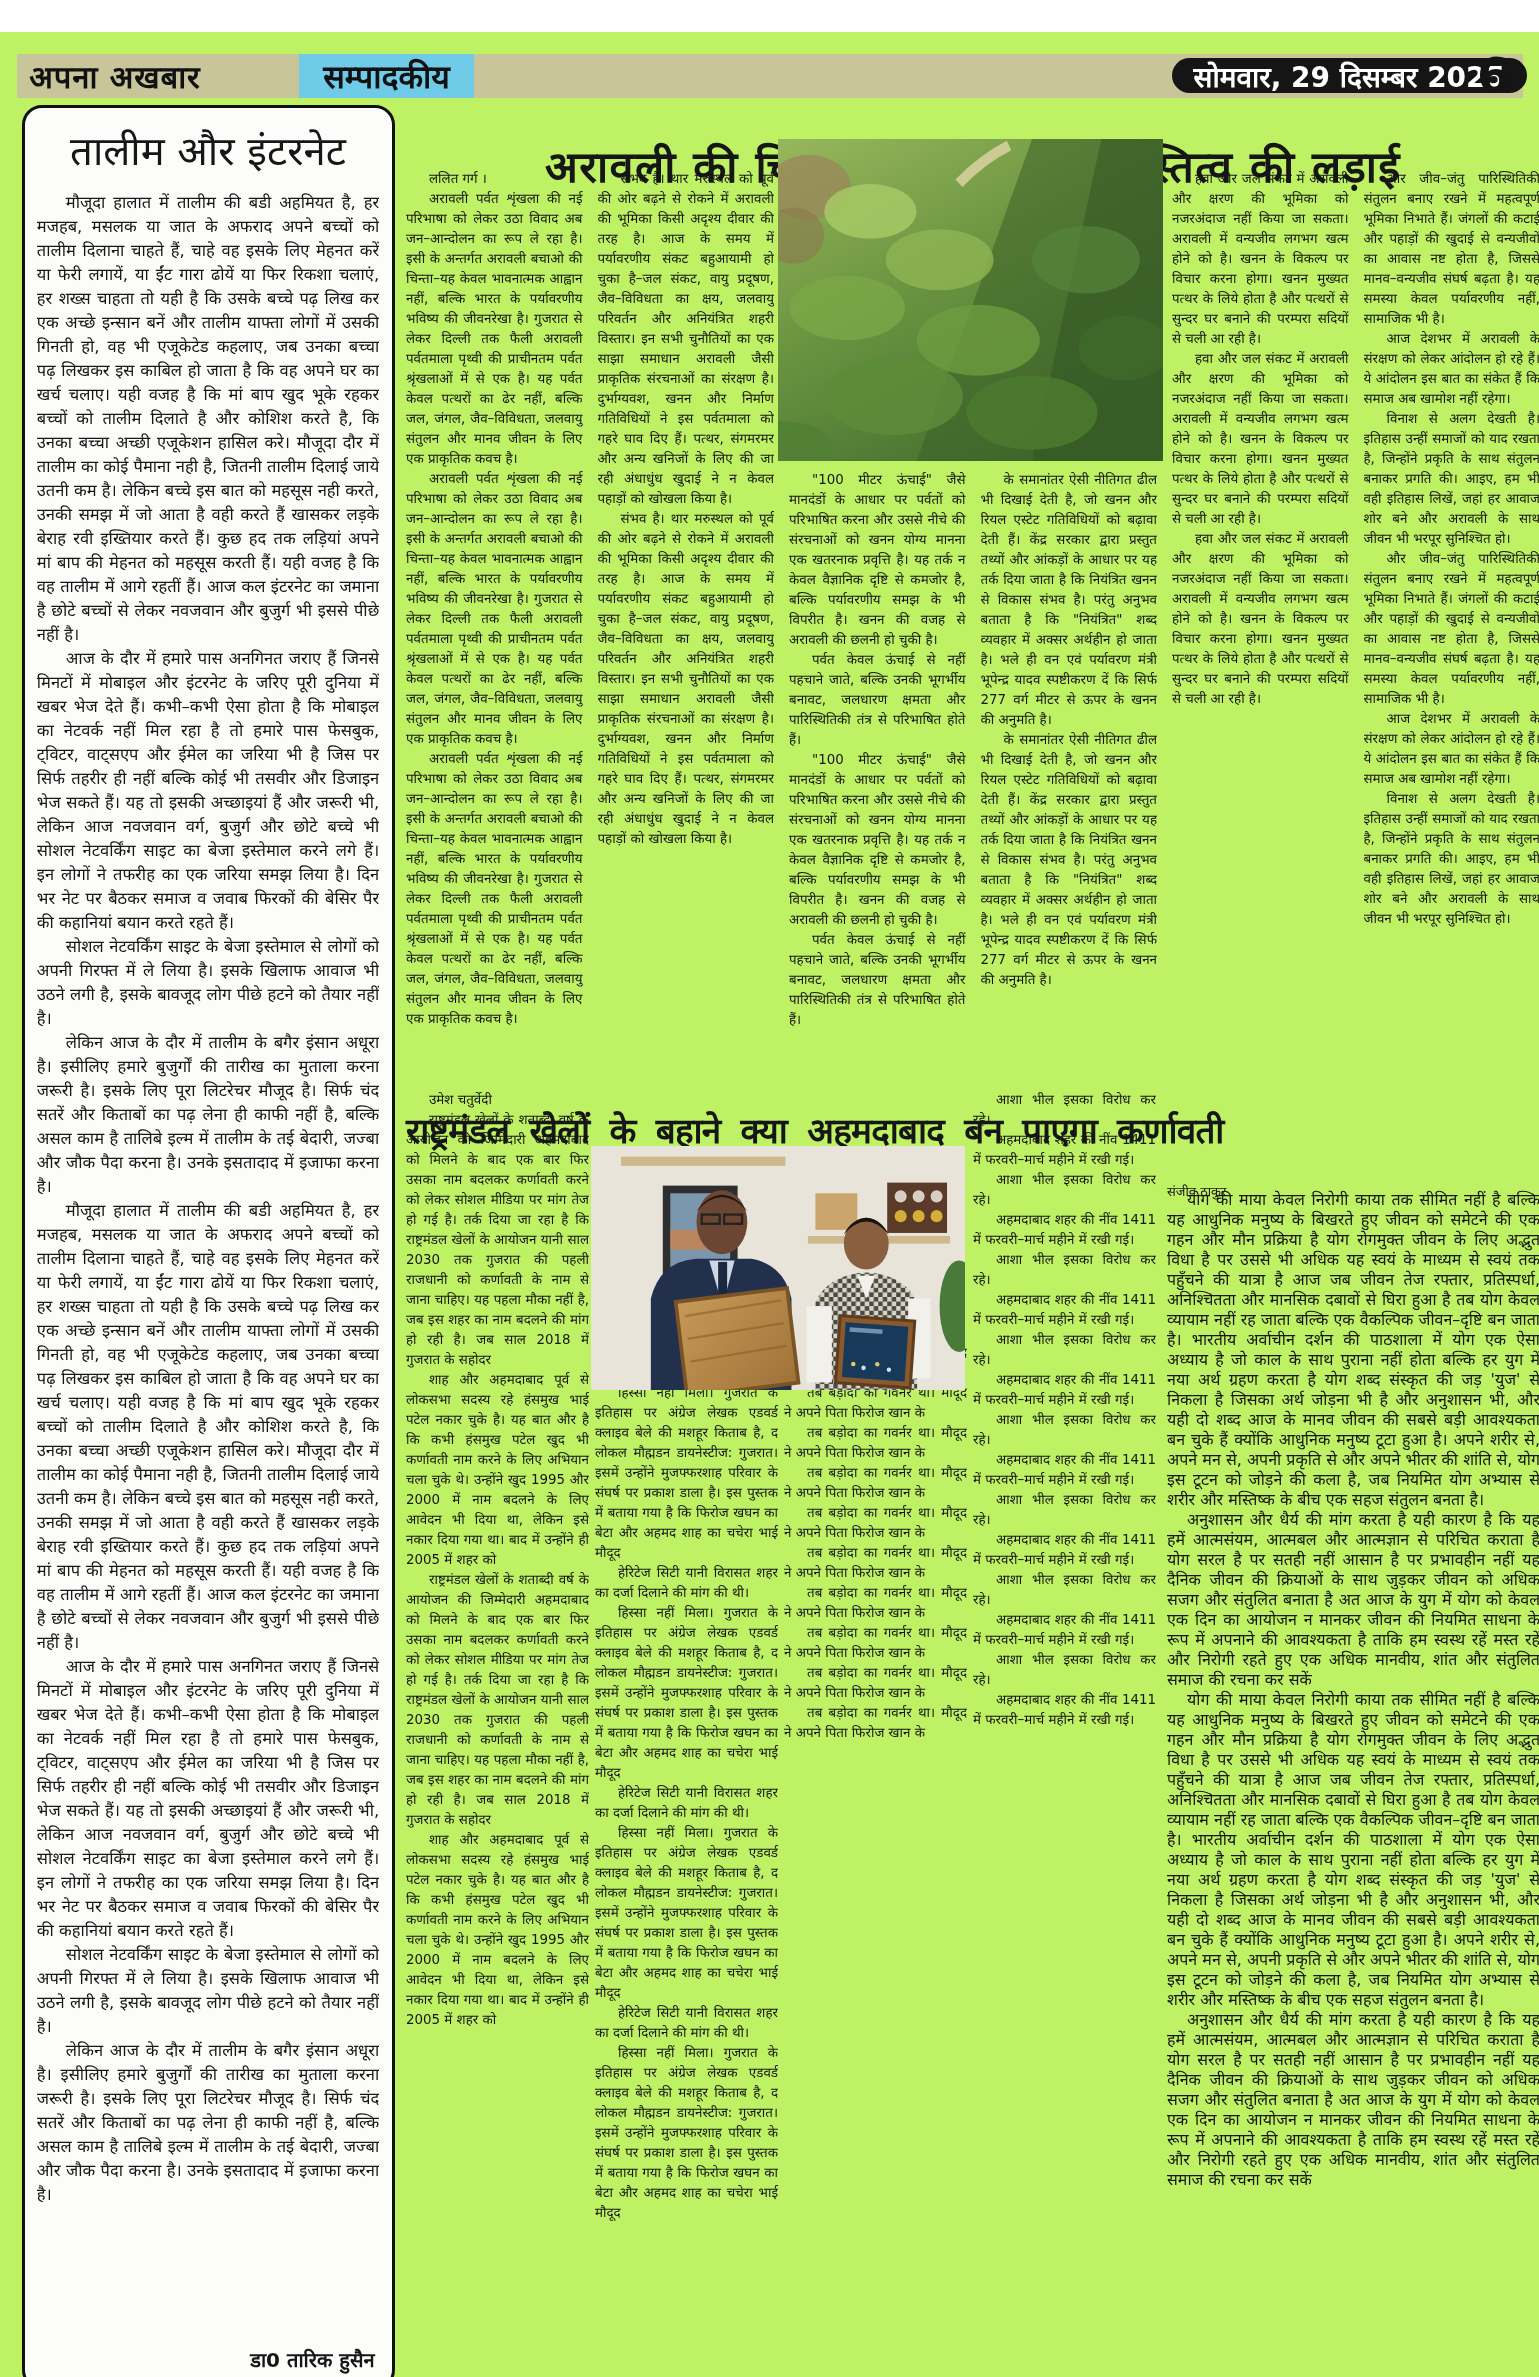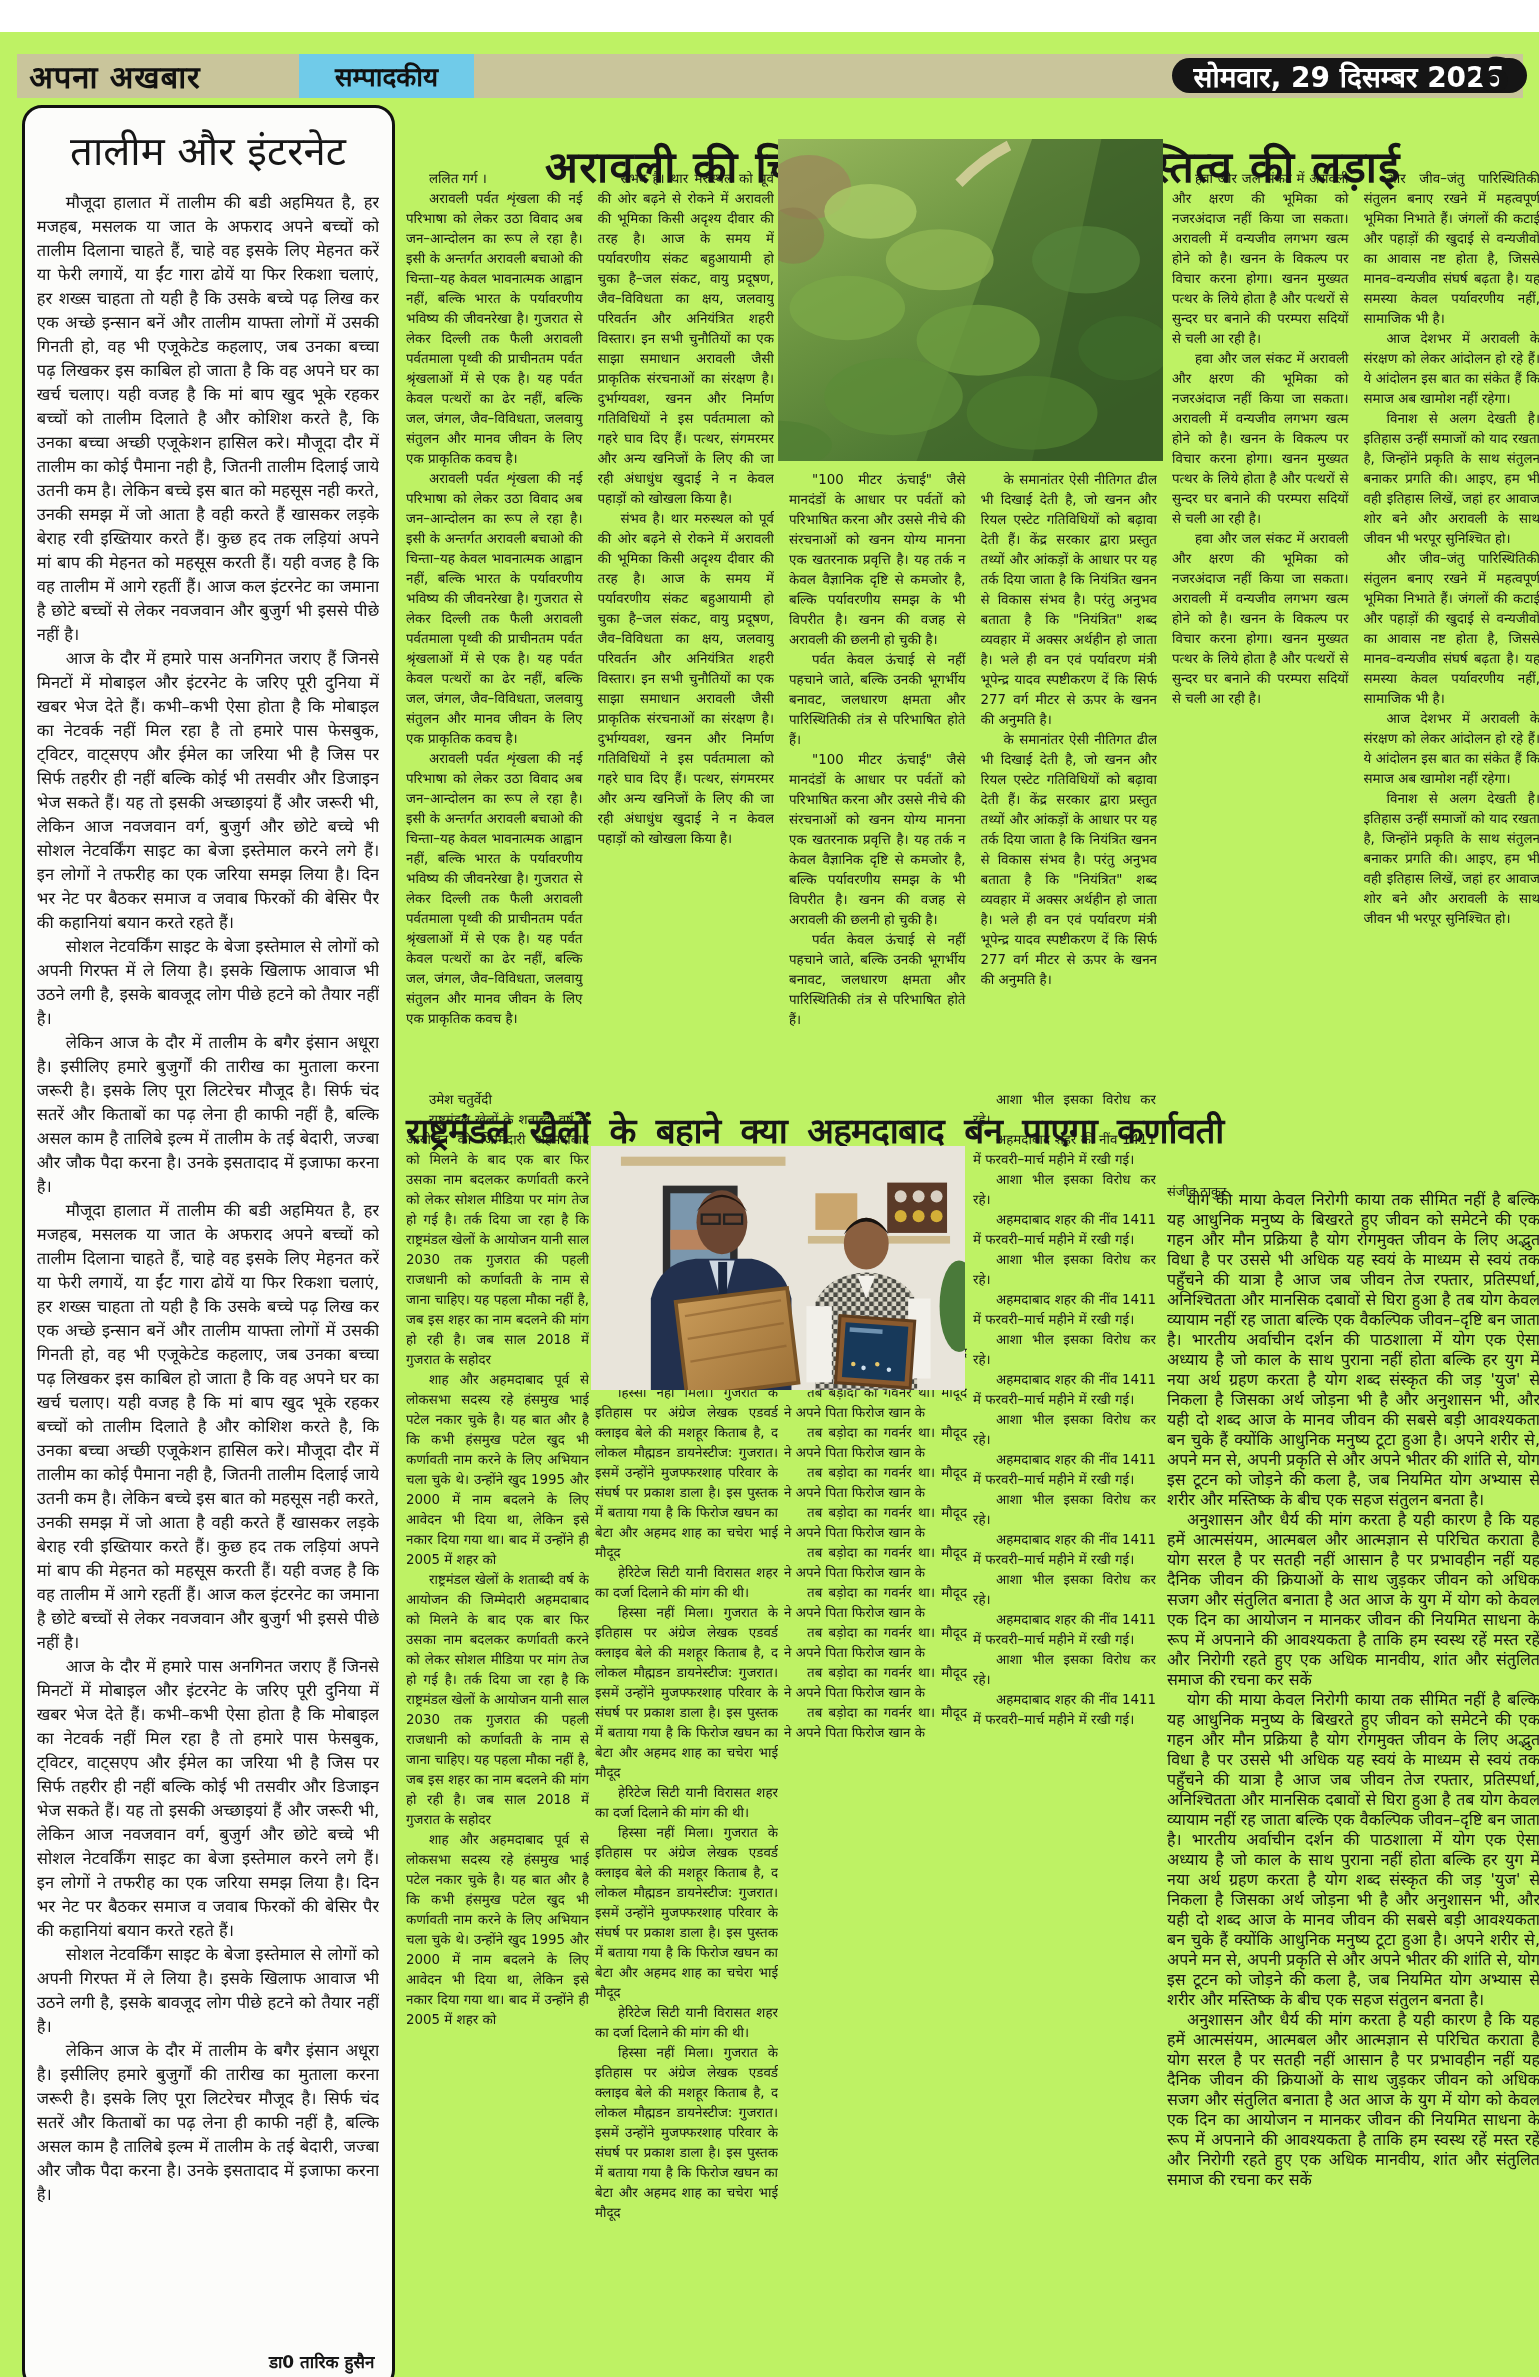--- a/index.html
+++ b/index.html
@@ -3,31 +3,31 @@
 <meta charset="utf-8">
 <style>
   html,body{margin:0;padding:0;background:#ffffff;}
   .page{position:relative;width:1540px;height:2377px;background:#bef264;
         font-family:"DejaVu Sans",sans-serif;color:#161616;overflow:hidden;margin-top:32px;}
   
   .topbar{position:absolute;left:17px;top:21.5px;width:1506px;height:44px;background:#c9c59b;}
   .masthead{position:absolute;left:12.3px;top:0;height:44px;display:flex;align-items:center;
             font-size:31px;font-weight:800;letter-spacing:0.8px;color:#111;}
   .section-badge{position:absolute;left:282px;top:0;width:175px;height:44px;background:#70cbe9;
-            display:flex;align-items:center;justify-content:center;font-size:26px;font-weight:800;color:#111;}
+            display:flex;align-items:center;justify-content:center;font-size:32px;font-weight:800;color:#111;}
   .date-pill{position:absolute;left:1155px;top:4.6px;height:35px;background:#151515;color:#fff;
             border-radius:20px;padding:0 21.5px;display:flex;align-items:center;font-size:28px;font-weight:700;white-space:nowrap;}
   .page-number{position:absolute;left:1460px;top:-6.1px;font-size:48px;font-weight:800;color:#141414;}
   
   .left-box{position:absolute;left:21.5px;top:73px;width:373px;height:2285px;border:3.1px solid #111;
             border-radius:20px;box-sizing:border-box;padding:7.7px 12.3px;background:#fcfcfa;}
   .left-title{margin:6.1px 0 14px 0;text-align:center;font-size:40px;font-weight:400;white-space:nowrap;}
   .left-body{height:2101px;overflow:hidden;}
   .left-body p{margin:0;font-size:16.5px;line-height:24px;text-align:justify;text-indent:29px;}
-  .left-author{position:absolute;right:17px;bottom:14px;font-size:17px;font-weight:800;}
+  .left-author{position:absolute;right:17px;bottom:14px;font-size:20px;font-weight:800;}
   
   .main-headline{position:absolute;left:406px;top:75px;width:1134px;text-align:center;
             font-size:43px;font-weight:800;white-space:nowrap;letter-spacing:1.5px;}
   .main-cols{position:absolute;left:406px;top:137px;width:1134px;height:901px;display:flex;gap:15px;}
   .col{flex:1;overflow:hidden;}
   .col p{margin:0;font-size:13.4px;line-height:20px;text-align:justify;text-indent:23px;}
   .col p.byline{text-indent:23px;font-weight:400;}
   .pad-photo-main{padding-top:301px;box-sizing:border-box;}
   .photo1{position:absolute;left:778px;top:107px;width:385px;height:322px;overflow:hidden;}
   

